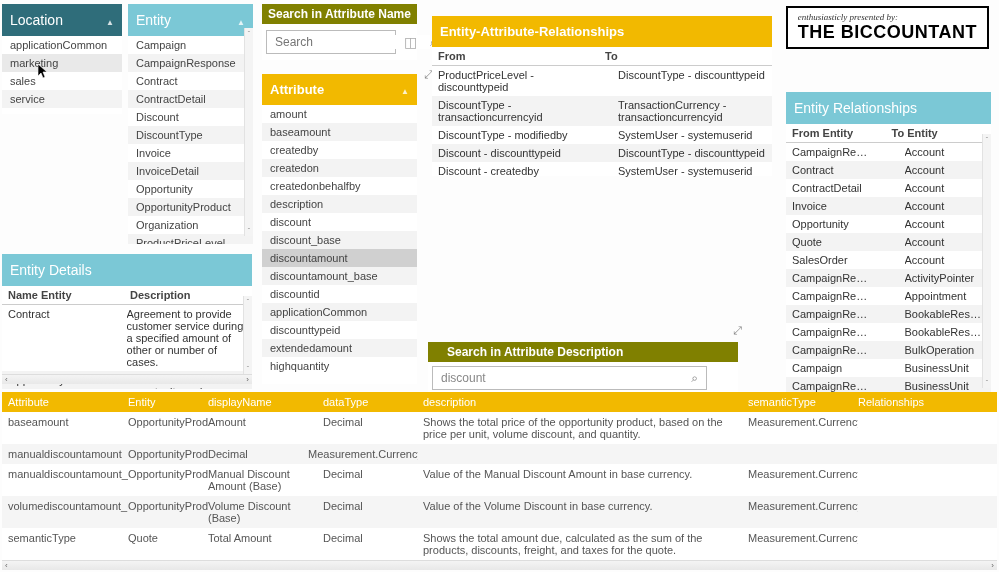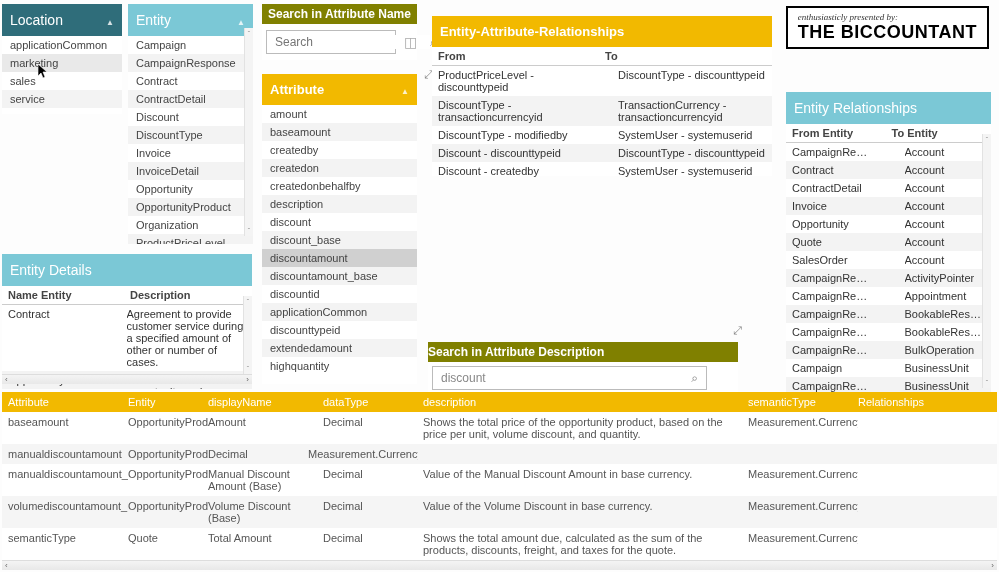--- a/index.html
+++ b/index.html
@@ -204,21 +204,21 @@
       </div>
       <div class="r">
         <div style="width:50%">Discount - createdby</div>
         <div style="width:50%">SystemUser - systemuserid</div>
       </div>
     </div>
 </div>
 
 <div class="panel" style="left:428px; top:342px; width:310px;">
   <div style="position:absolute; right:-4px; top:-18px; color:#888;">⤢</div>
-  <div class="hdr hdr-olive" style="padding:3px 0;">
+  <div class="hdr hdr-olive" style="padding:3px 19px;">
     <span>Search in Attribute Description</span>
   </div>
   <div style="display:flex; align-items:center; padding:4px 4px;">
     <div class="searchbox" style="width:275px;">
       <input value="discount" style="">
       <span class="mag">⌕</span>
     </div>
   </div>
 </div>
 

